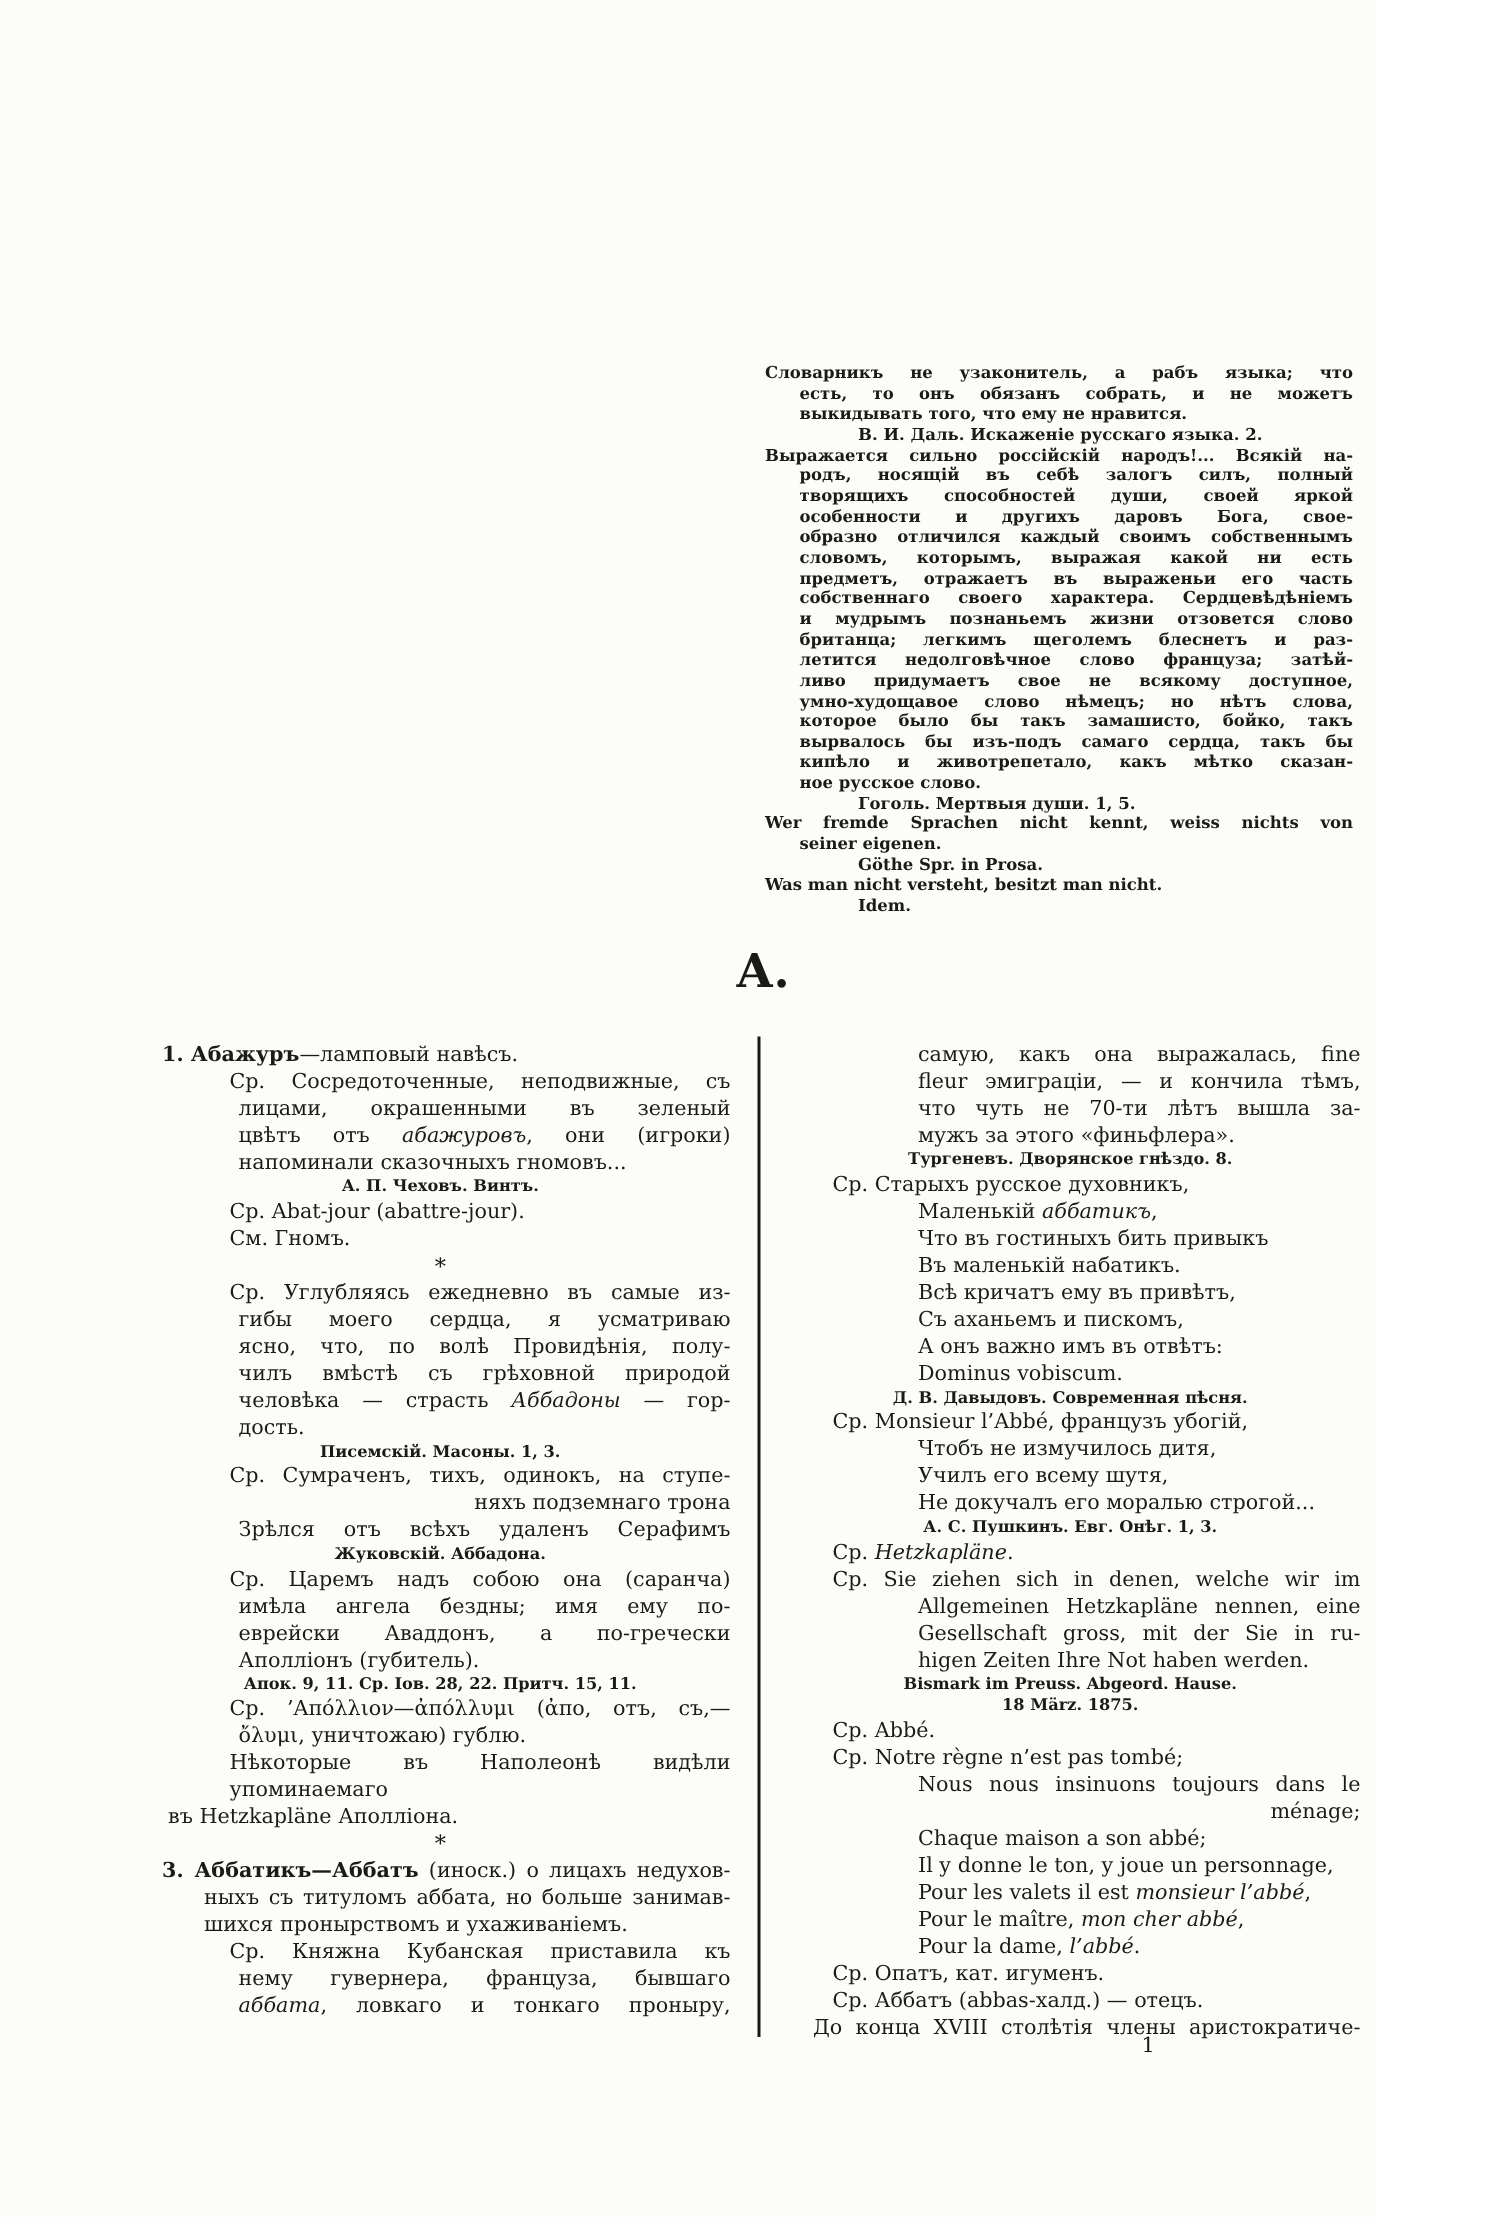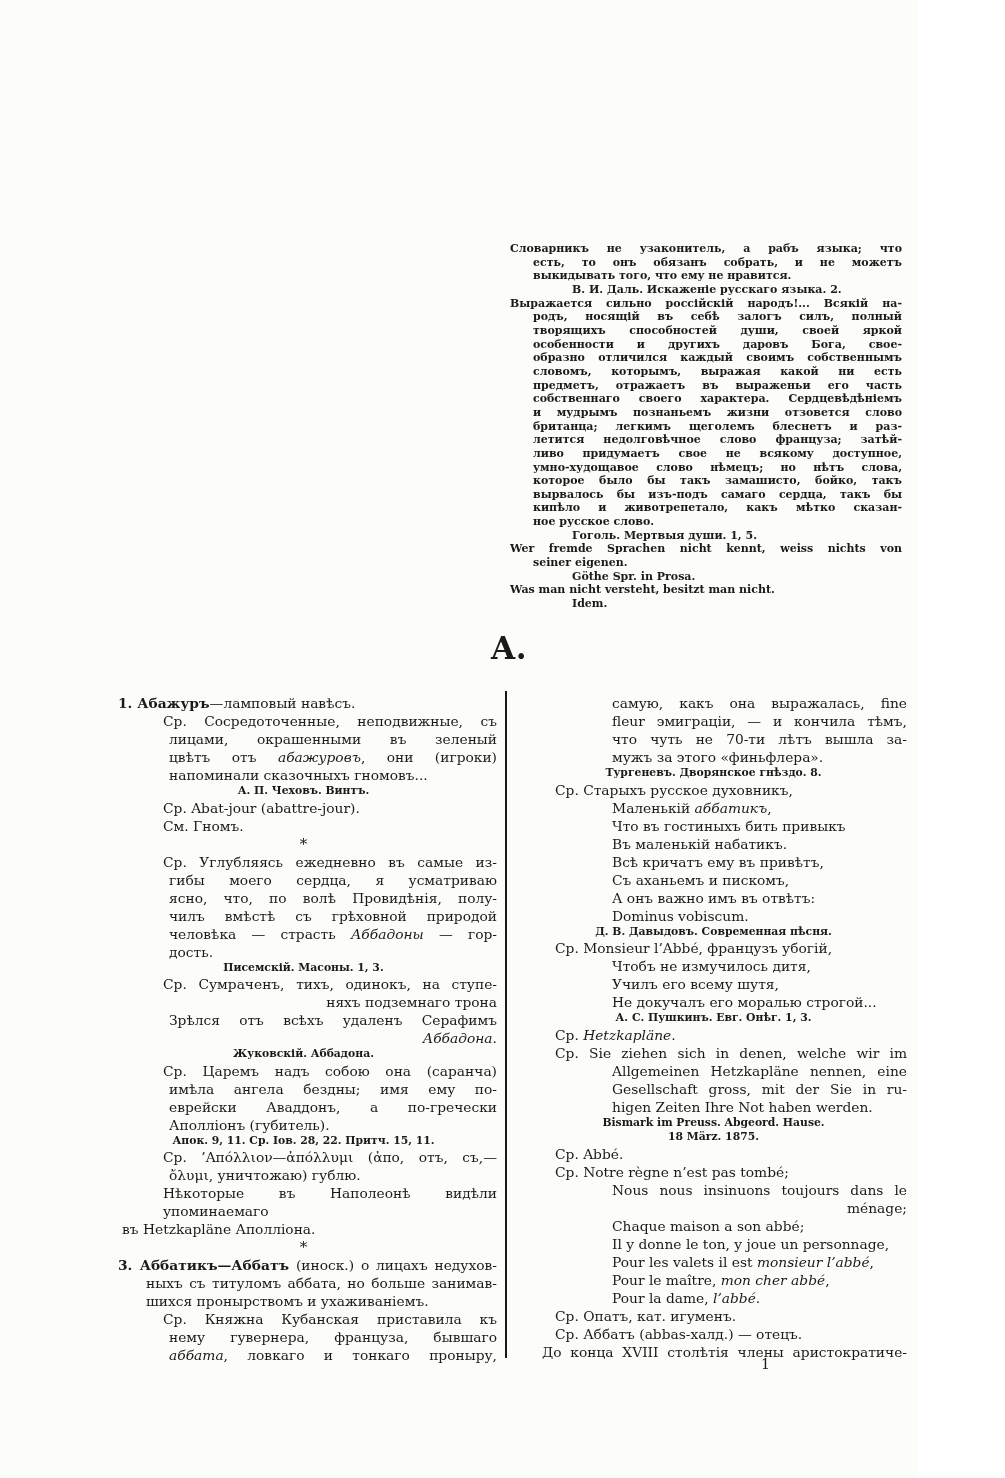--- a/index.html
+++ b/index.html
@@ -30,21 +30,21 @@
   .heading{
     position:absolute;left:110px;top:630px;width:797px;margin:0;
     text-align:center;font-size:31px;font-weight:bold;
   }
 
   
   .col{
     position:absolute;top:694px;width:387px;
     font-size:13.8px;line-height:18px;
   }
-  .col-left{left:110px;}
+  .col-left{left:100px;}
   .col-right{left:520px;}
   .rule{
     position:absolute;left:505px;top:691px;width:2px;height:667px;
     background:#191816;
   }
   .col .m0{margin-left:8px;}
   .col .m1{margin-left:36px;}
   .col .m2{margin-left:53px;}
   .col .m3{margin-left:59px;}
   .col .mA{margin-left:12px;}
@@ -110,21 +110,20 @@
       <div class="line m2 j"><span>Ср. Углубляясь ежедневно въ самые из-</span></div>
       <div class="line m3 j"><span>гибы моего сердца, я усматриваю</span></div>
       <div class="line m3 j"><span>ясно, что, по волѣ Провидѣнія, полу-</span></div>
       <div class="line m3 j"><span>чилъ вмѣстѣ съ грѣховной природой</span></div>
       <div class="line m3 j"><span>человѣка — страсть </span><span class="it">Аббадоны</span><span> — гор-</span></div>
       <div class="line m3"><span>дость.</span></div>
       <div class="line cite"><span>Писемскій. Масоны. 1, 3.</span></div>
       <div class="line m2 j"><span>Ср. Сумраченъ, тихъ, одинокъ, на ступе-</span></div>
       <div class="line r"><span>няхъ подземнаго трона</span></div>
       <div class="line m3 j"><span>Зрѣлся отъ всѣхъ удаленъ Серафимъ</span></div>
-      <div class="line r"><span class="it">Аббадона.</span></div>
       <div class="line cite"><span>Жуковскій. Аббадона.</span></div>
       <div class="line m2 j"><span>Ср. Царемъ надъ собою она (саранча)</span></div>
       <div class="line m3 j"><span>имѣла ангела бездны; имя ему по-</span></div>
       <div class="line m3 j"><span>еврейски Аваддонъ, а по-гречески</span></div>
       <div class="line m3"><span>Аполліонъ (губитель).</span></div>
       <div class="line cite"><span>Апок. 9, 11. Ср. Іов. 28, 22. Притч. 15, 11.</span></div>
       <div class="line m2 j"><span>Ср. ’Απόλλιον—ἀπόλλυμι (ἀπο, отъ, съ,—</span></div>
       <div class="line m3"><span>ὄλυμι, уничтожаю) гублю.</span></div>
       <div class="line m2 j"><span>Нѣкоторые въ Наполеонѣ видѣли упоминаемаго</span></div>
       <div class="line mA"><span>въ Hetzkapläne Аполліона.</span></div>

